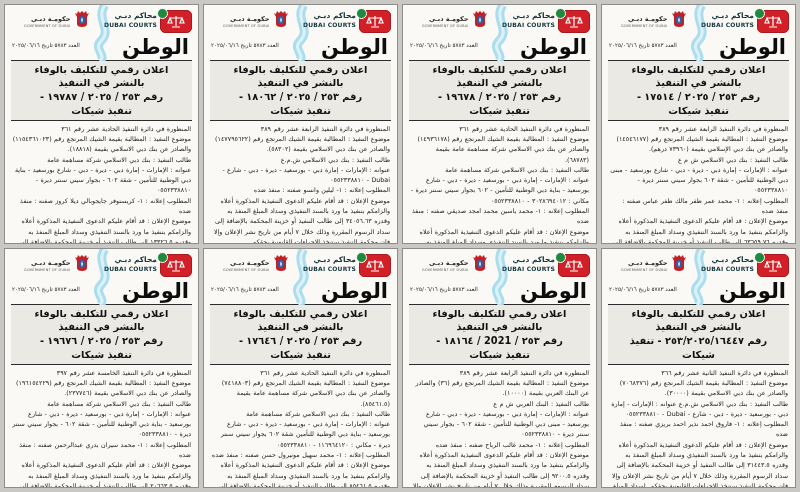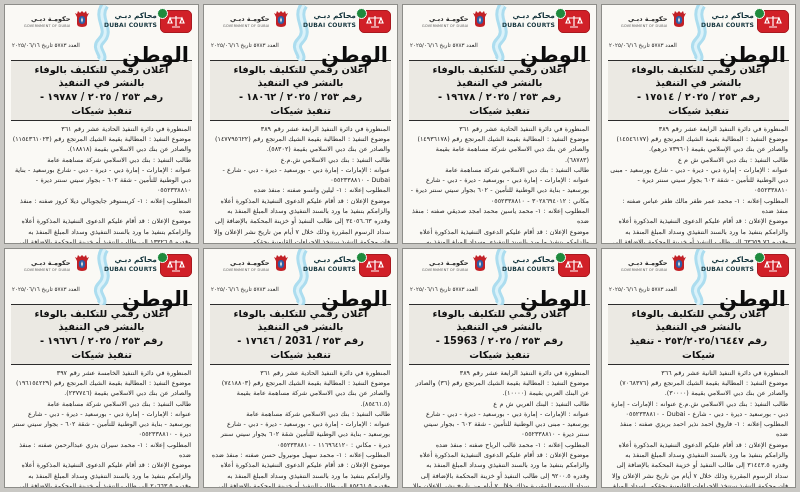--- a/index.html
+++ b/index.html
@@ -21,21 +21,21 @@
   .mast{position:relative;height:49px;}
   .ribbon{position:absolute;top:-4px;left:50%;transform:translateX(-46%);z-index:0;opacity:.95;}
   .courts{position:absolute;top:1px;right:0;display:flex;gap:3px;align-items:flex-start;z-index:1;}
   .clogo{position:relative;width:30px;height:21px;background:#d12028;border-radius:5px;
          border:1px solid #a9191f;display:flex;align-items:center;justify-content:center;flex:0 0 auto;}
   .badge{position:absolute;top:-3px;left:-4px;width:9px;height:9px;border-radius:50%;
          background:#1f8a3d;border:1.5px solid #fff;}
   .ctxt{display:flex;flex-direction:column;align-items:flex-start;padding-top:2px;}
   .c-ar{font-size:7.5px;font-weight:bold;color:#14343c;line-height:1.15;}
   .c-en{font-size:6px;font-weight:bold;color:#14343c;letter-spacing:.2px;line-height:1.2;}
-  .paper{position:absolute;top:35px;right:3px;font-size:21px;font-weight:bold;color:#0d0d0d;z-index:1;line-height:1.1;}
+  .paper{position:absolute;top:27px;right:3px;font-size:21px;font-weight:bold;color:#0d0d0d;z-index:1;line-height:1.1;}
   .govt{position:absolute;top:1px;left:13px;display:flex;gap:3px;align-items:flex-end;direction:ltr;z-index:1;}
   .gtxt{display:flex;flex-direction:column;align-items:flex-end;padding-top:2px;}
   .g-ar{font-size:6.5px;font-weight:bold;color:#2e2e2e;line-height:1.2;}
   .g-en{font-size:3.4px;color:#5a5a5a;letter-spacing:.25px;line-height:1.3;}
   .issue{position:absolute;top:33px;left:1px;font-size:5.6px;color:#1f1f1f;z-index:1;white-space:nowrap;}
   
   .tbox{margin-top:2px;border-top:1.8px solid #2c2c2c;border-bottom:1.8px solid #2c2c2c;
         background:#ebe9e3;text-align:center;font-weight:bold;color:#111;padding:2px 16px 3px;}
   .t1{font-size:9.8px;line-height:1.35;}
   .t2{font-size:9.8px;line-height:1.35;margin-top:1px;}
@@ -315,21 +315,21 @@
         <ellipse cx="8" cy="10" rx="3.2" ry="4" fill="#2b5ea7"></ellipse>
         <path d="M8 7 L9 10 L8 13 L7 10 Z" fill="#ece8de"></path>
       </svg>
     </div>
     <div class="issue">العدد ٥٧٨٣ تاريخ ٢٠٢٥/٠٦/١٦</div>
     <div class="paper">الوطن</div>
   </header>
 
     <div class="tbox">
       <div class="t1">اعلان رقمي للتكليف بالوفاء بالنشر في التنفيذ</div>
-      <div class="t2">رقم ٢٥٣ / ٢٠٢٥ / 15963 - تنفيذ شيكات</div>
+      <div class="t2">رقم ٢٥٣ / 2021 / ١٨١٦٤ - تنفيذ شيكات</div>
     </div>
     <div class="nbody">
         <div class="bline">المنظورة في دائرة التنفيذ الرابعة عشر رقم ٣٨٩</div>
         <div class="bline">موضوع التنفيذ : المطالبة بقيمة الشيك المرتجع رقم (٣٦) والصادر عن البنك العربي بقيمة (١٠٠٠٠).</div>
         <div class="bline">طالب التنفيذ : البنك العربي ش م ع</div>
         <div class="bline">عنوانه : الإمارات - إمارة دبي - بورسعيد - ديرة - دبي - شارع بورسعيد - مبنى دبي الوطنية للتأمين - شقة ٦٠٢ - بجوار سيتي سنتر ديرة - ٠٥٥٢٣٣٨٨١٠</div>
         <div class="bline">المطلوب إعلانه : ١- محمد غالب الرباح صفته : منفذ ضده</div>
         <div class="bline">موضوع الإعلان : قد أقام عليكم الدعوى التنفيذية المذكورة أعلاه والزامكم بتنفيذ ما ورد بالسند التنفيذي وسداد المبلغ المنفذ به وقدره ٩٢٠٠.٥ إلى طالب التنفيذ أو خزينة المحكمة بالإضافة إلى سداد الرسوم المقررة وذلك خلال ٧ أيام من تاريخ نشر الإعلان وإلا فإن محكمة التنفيذ ستتخذ الاجراءات القانونية بحقكم.</div>
       </div>
 
@@ -363,21 +363,21 @@
         <ellipse cx="8" cy="10" rx="3.2" ry="4" fill="#2b5ea7"></ellipse>
         <path d="M8 7 L9 10 L8 13 L7 10 Z" fill="#ece8de"></path>
       </svg>
     </div>
     <div class="issue">العدد ٥٧٨٣ تاريخ ٢٠٢٥/٠٦/١٦</div>
     <div class="paper">الوطن</div>
   </header>
 
     <div class="tbox">
       <div class="t1">اعلان رقمي للتكليف بالوفاء بالنشر في التنفيذ</div>
-      <div class="t2">رقم ٢٥٣ / 2031 / ١٧٦٤٦ - تنفيذ شيكات</div>
+      <div class="t2">رقم ٢٥٣ / ٢٠٢٥ / ١٧٦٤٦ - تنفيذ شيكات</div>
     </div>
     <div class="nbody">
         <div class="bline">المنظورة في دائرة التنفيذ الحادية عشر رقم ٣٦١</div>
         <div class="bline">موضوع التنفيذ : المطالبة بقيمة الشيك المرتجع رقم (٧٤١٨٨٠٣) والصادر عن بنك دبي الاسلامي شركة مساهمة عامة بقيمة (٨٥٤٦١.٥).</div>
         <div class="bline">طالب التنفيذ : بنك دبي الاسلامي شركة مساهمة عامة</div>
         <div class="bline">عنوانه : الإمارات - إمارة دبي - بورسعيد - ديرة - دبي - شارع بورسعيد - بناية دبي الوطنية للتأمين شقة ٦٠٢ بجوار سيتي سنتر ديرة - مكاني : ١١٦٩٦٤١٢٠ - ٠٥٥٢٣٣٨٨١٠</div>
         <div class="bline">المطلوب إعلانه : ١- محمد سهيل مونيرول حسن صفته : منفذ ضده</div>
         <div class="bline">موضوع الإعلان : قد أقام عليكم الدعوى التنفيذية المذكورة أعلاه والزامكم بتنفيذ ما ورد بالسند التنفيذي وسداد المبلغ المنفذ به وقدره ٨٥٤٦١.٥ إلى طالب التنفيذ أو خزينة المحكمة بالإضافة إلى سداد الرسوم المقررة وذلك خلال ٧ أيام من تاريخ نشر الإعلان وإلا فإن محكمة التنفيذ ستتخذ الاجراءات القانونية بحقكم.</div>
       </div>
 

